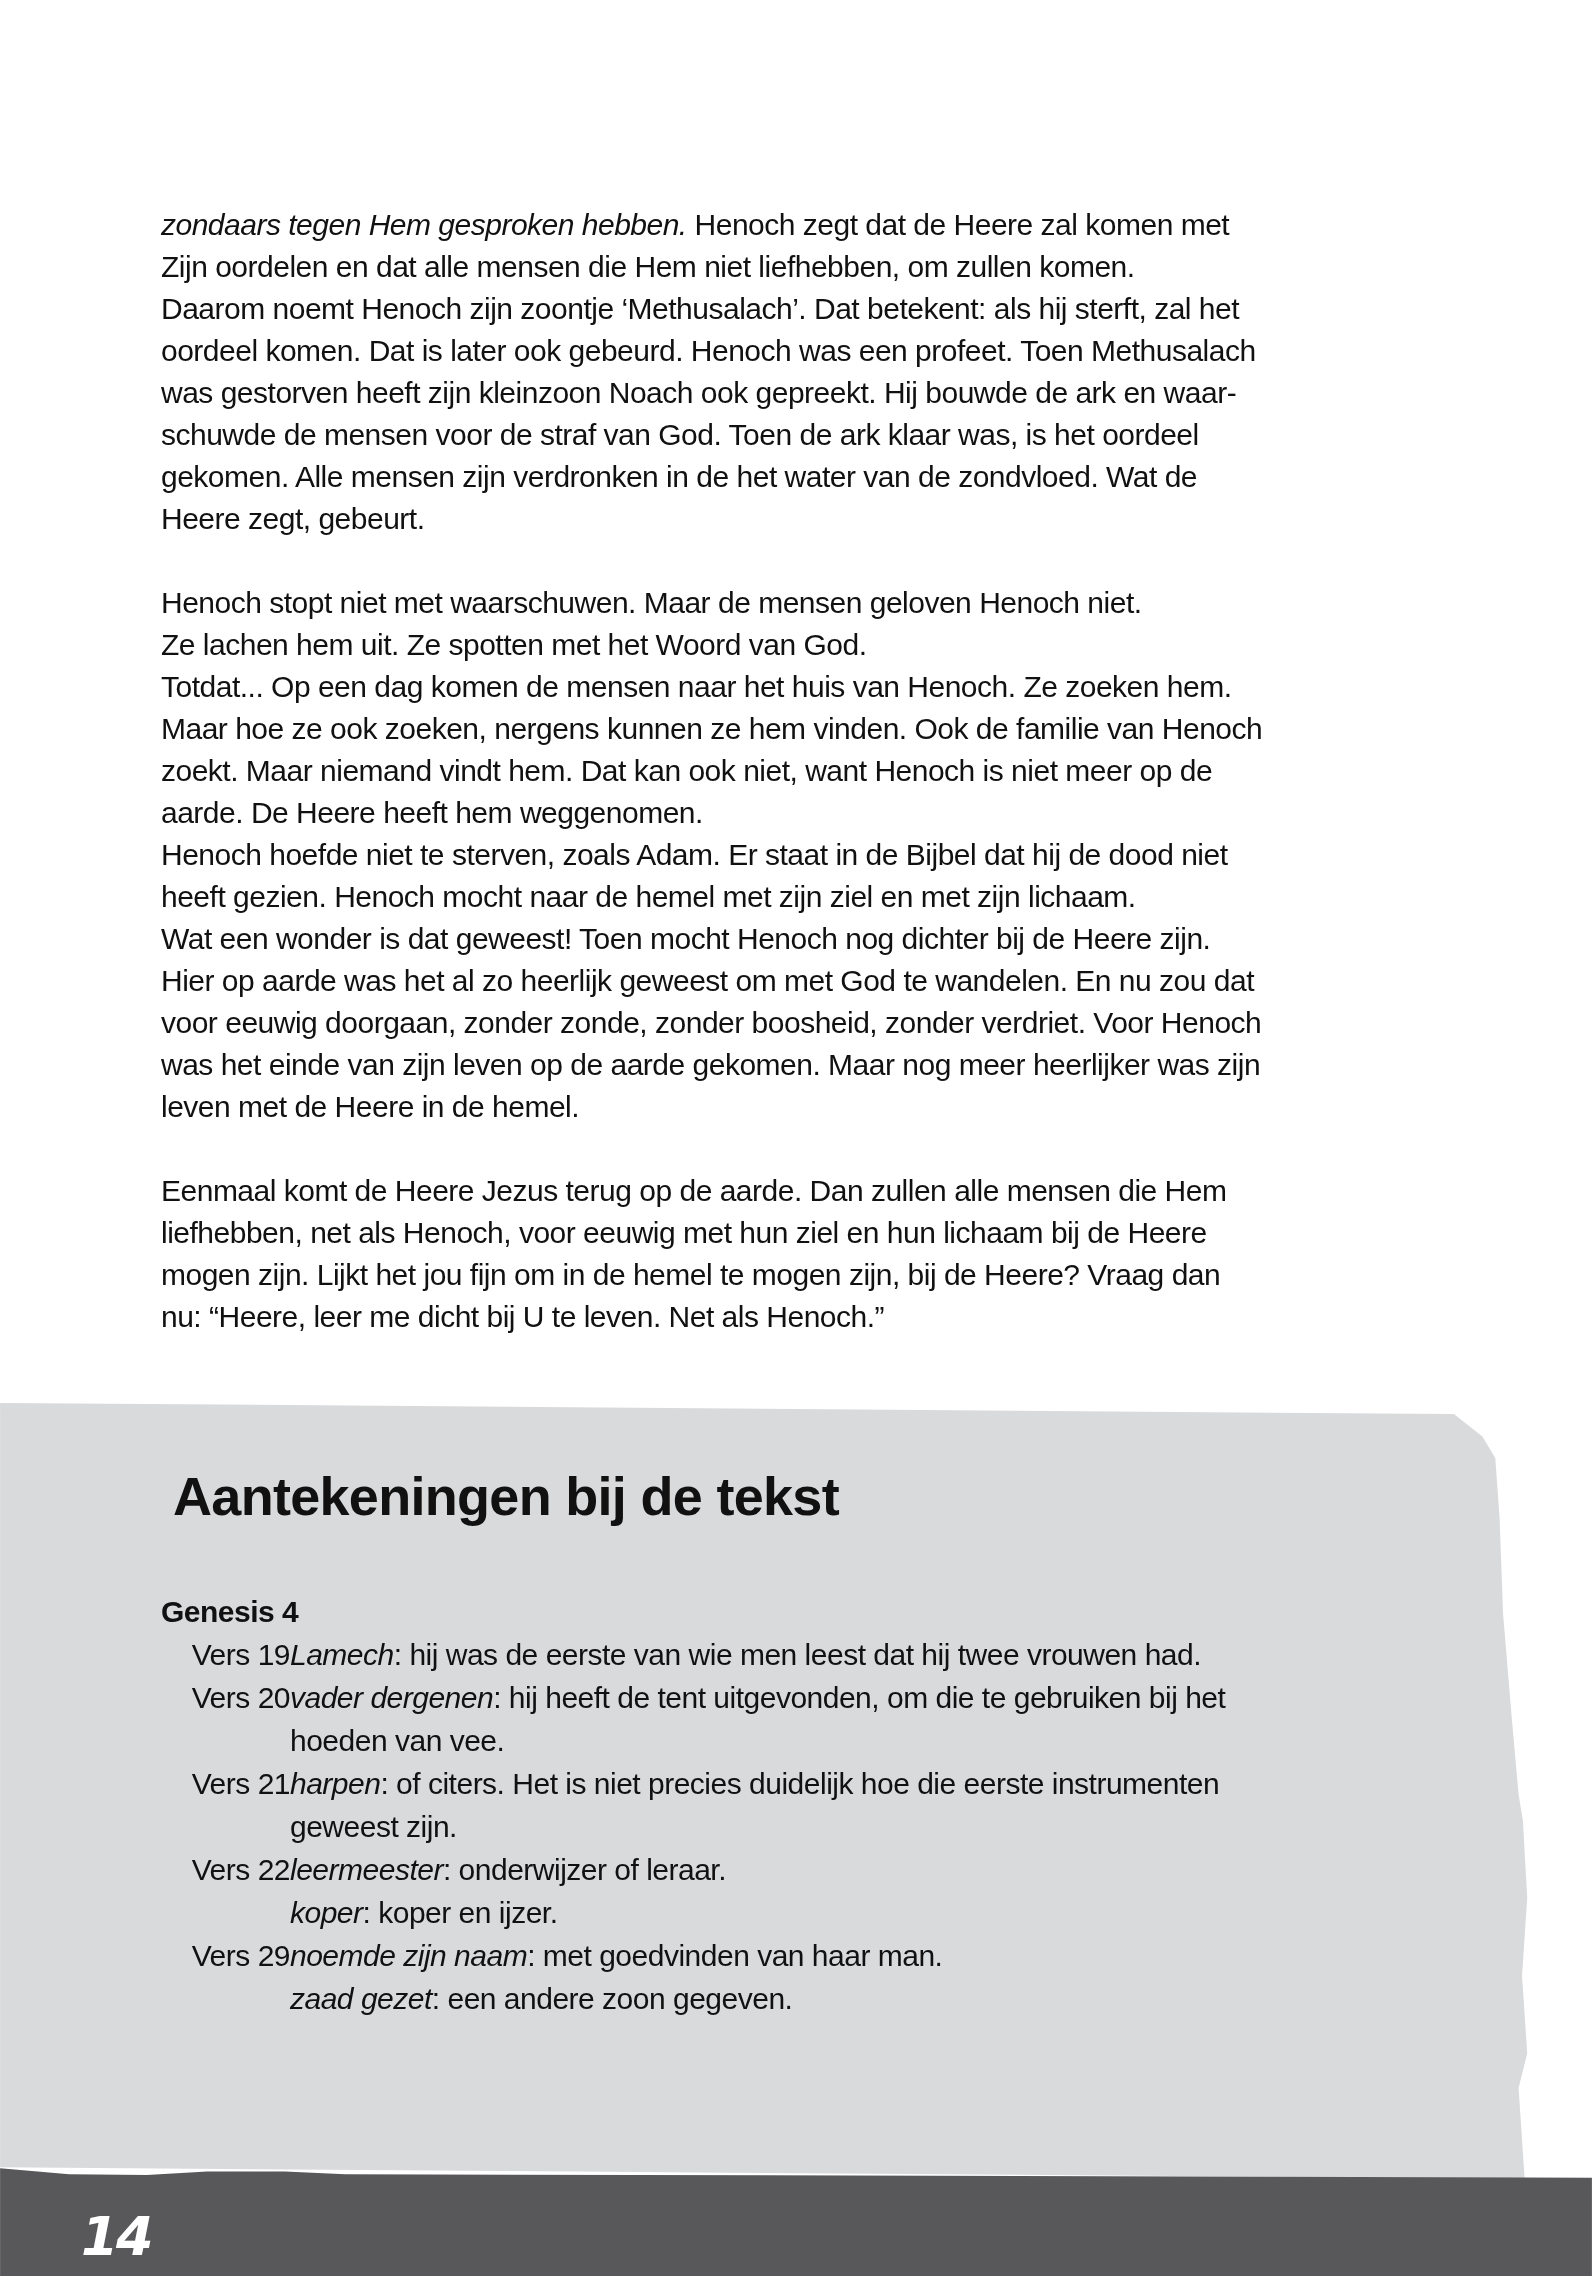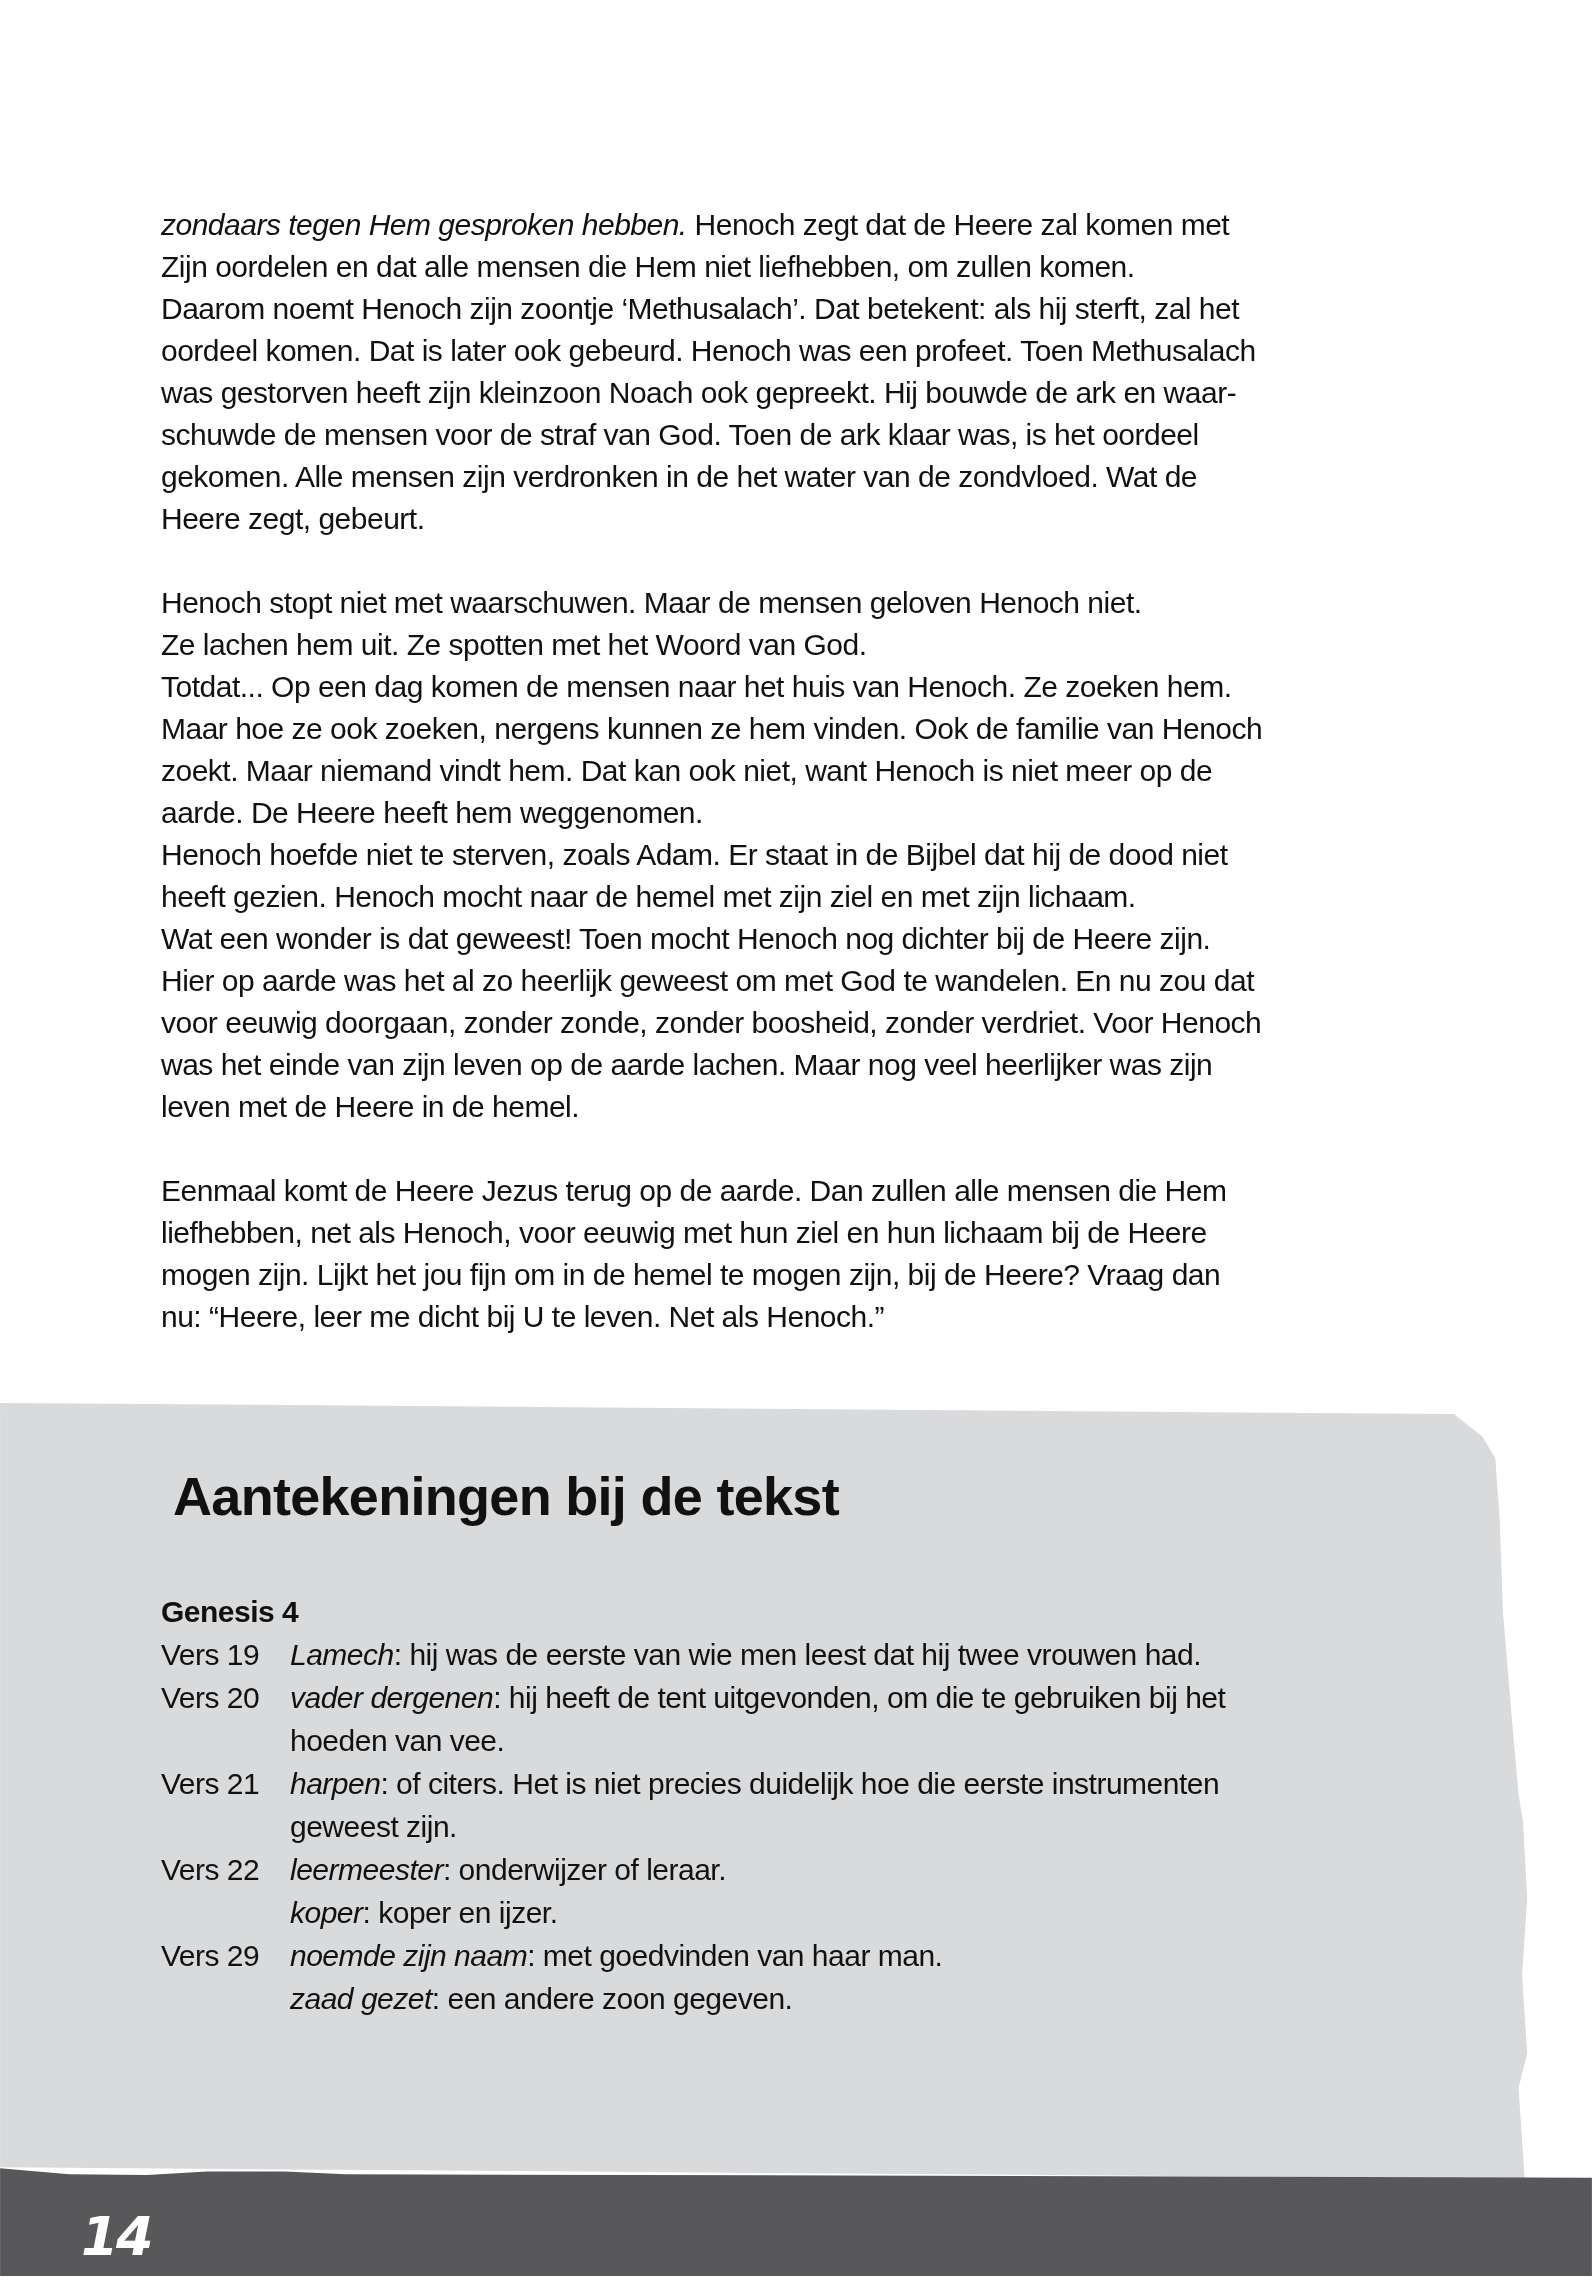--- a/index.html
+++ b/index.html
@@ -24,21 +24,21 @@
   }
   .notes-heading {
     margin: 12px; font-size: 54px; font-weight: bold; line-height: 69px;
     letter-spacing: -0.7px;
   }
   .book-title {
     margin: 59px 0 0 0; font-size: 30px; font-weight: bold; line-height: 43px;
     letter-spacing: -0.5px;
   }
   .note-row { display: flex; font-size: 30px; line-height: 43px; letter-spacing: -0.5px; }
-  .note-verse { width: 129px; flex: 0 0 129px; white-space: nowrap; }
+  .note-verse { width: 129px; flex: 0 0 129px; white-space: nowrap; text-align: right; }
   .note-body { flex: 1 1 auto; }
   .note-entry { display: block; }
   .note-entry .cont { display: block; }
 
   .page-number {
     position: absolute; left: 81px; top: 2205px;
     font-family: "DejaVu Sans", sans-serif; font-weight: bold; font-style: italic;
     font-size: 54px; color: #ffffff; letter-spacing: -2.6px;
   }
 </style>
@@ -68,21 +68,21 @@
       <span class="line">Ze lachen hem uit. Ze spotten met het Woord van God.</span>
       <span class="line">Totdat... Op een dag komen de mensen naar het huis van Henoch. Ze zoeken hem.</span>
       <span class="line">Maar hoe ze ook zoeken, nergens kunnen ze hem vinden. Ook de familie van Henoch</span>
       <span class="line">zoekt. Maar niemand vindt hem. Dat kan ook niet, want Henoch is niet meer op de</span>
       <span class="line">aarde. De Heere heeft hem weggenomen.</span>
       <span class="line">Henoch hoefde niet te sterven, zoals Adam. Er staat in de Bijbel dat hij de dood niet</span>
       <span class="line">heeft gezien. Henoch mocht naar de hemel met zijn ziel en met zijn lichaam.</span>
       <span class="line">Wat een wonder is dat geweest! Toen mocht Henoch nog dichter bij de Heere zijn.</span>
       <span class="line">Hier op aarde was het al zo heerlijk geweest om met God te wandelen. En nu zou dat</span>
       <span class="line">voor eeuwig doorgaan, zonder zonde, zonder boosheid, zonder verdriet. Voor Henoch</span>
-      <span class="line">was het einde van zijn leven op de aarde lachen. Maar nog veel heerlijker was zijn</span>
+      <span class="line">was het einde van zijn leven op de aarde gekomen. Maar nog meer heerlijker was zijn</span>
       <span class="line">leven met de Heere in de hemel.</span>
     </p>
     <p class="para">
       <span class="line">Eenmaal komt de Heere Jezus terug op de aarde. Dan zullen alle mensen die Hem</span>
       <span class="line">liefhebben, net als Henoch, voor eeuwig met hun ziel en hun lichaam bij de Heere</span>
       <span class="line">mogen zijn. Lijkt het jou fijn om in de hemel te mogen zijn, bij de Heere? Vraag dan</span>
       <span class="line">nu: “Heere, leer me dicht bij U te leven. Net als Henoch.”</span>
     </p>
   </div>
 

